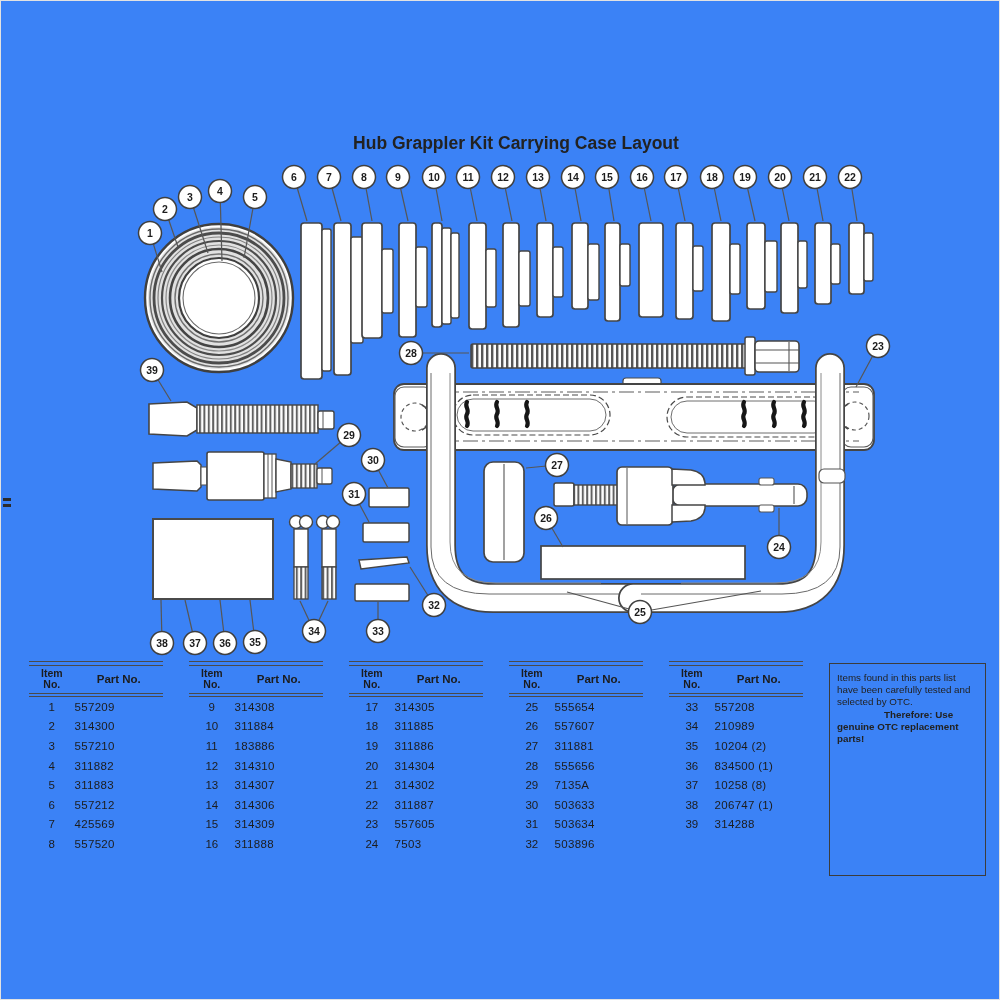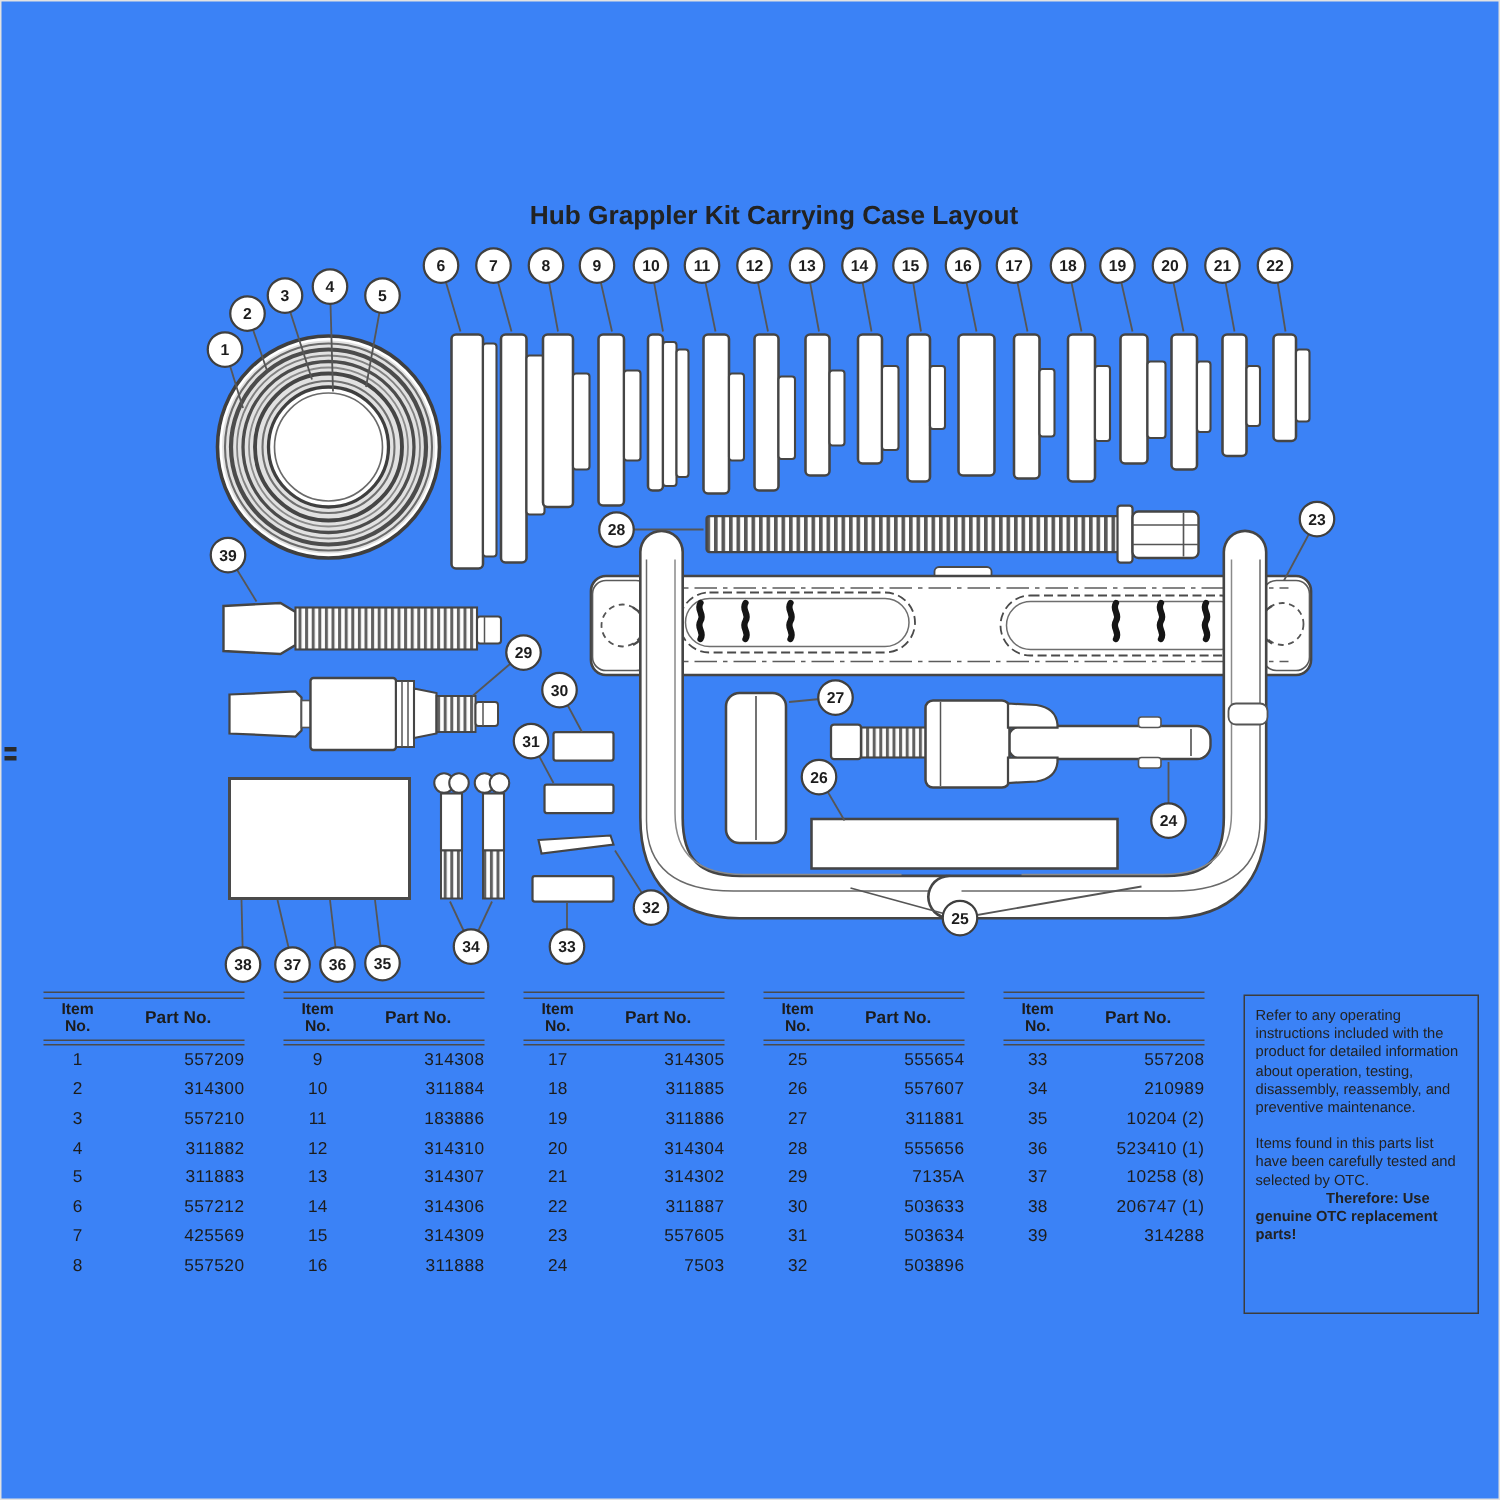--- a/index.html
+++ b/index.html
@@ -9,21 +9,21 @@
   .diagram{position:absolute;top:0;left:0;}
   
   .tables-row{position:absolute;top:660px;left:28px;display:flex;gap:26px;}
   .ptable{width:134px;flex:0 0 auto;}
   .rule{height:2.5px;border-top:1.3px solid #4a4a4a;border-bottom:1.3px solid #4a4a4a;}
   .t-head{display:flex;align-items:center;padding:2px 0 3px 0;}
   .t-head .c1{width:34%;text-align:center;font-weight:bold;font-size:10.5px;line-height:11px;}
   .t-head .c2{width:66%;text-align:center;font-weight:bold;font-size:11.5px;}
   .t-row{display:flex;height:19.6px;align-items:center;}
   .t-row .c1{width:34%;text-align:center;font-size:11.5px;}
-  .t-row .c2{width:66%;text-align:right;font-size:11.5px;letter-spacing:.3px;}
+  .t-row .c2{width:66%;text-align:left;font-size:11.5px;letter-spacing:.3px;}
   
   .notebox{position:absolute;top:662px;left:828px;width:157px;height:213px;border:1.6px solid #3c3c3c;box-sizing:border-box;
            padding:8px 7px;font-size:9.8px;line-height:12.2px;color:#222;}
   .notebox p{margin:0 0 12px 0;}
   .notebox .b{font-weight:bold;margin-left:47px;}
 </style>
 </head>
 <body>
 
 <div class="page">
@@ -629,35 +629,34 @@
         <div class="t-row">
           <span class="c1">34</span>
           <span class="c2">210989</span>
         </div>
         <div class="t-row">
           <span class="c1">35</span>
           <span class="c2">10204 (2)</span>
         </div>
         <div class="t-row">
           <span class="c1">36</span>
-          <span class="c2">523410 (1)</span>
+          <span class="c2">834500 (1)</span>
         </div>
         <div class="t-row">
           <span class="c1">37</span>
           <span class="c2">10258 (8)</span>
         </div>
         <div class="t-row">
           <span class="c1">38</span>
           <span class="c2">206747 (1)</span>
         </div>
         <div class="t-row">
           <span class="c1">39</span>
           <span class="c2">314288</span>
         </div>
       </div>
     </div>
 
   <div class="notebox" id="notebox">
-      <p><span>Refer to any operating instructions included with the product for detailed information about operation, testing, disassembly, reassembly, and preventive maintenance.</span></p>
       <p><span>Items found in this parts list have been carefully tested and selected by OTC. </span><span class="b">Therefore: Use genuine OTC replacement parts!</span></p>
     </div>
 
 </div>
 
 </body></html>

